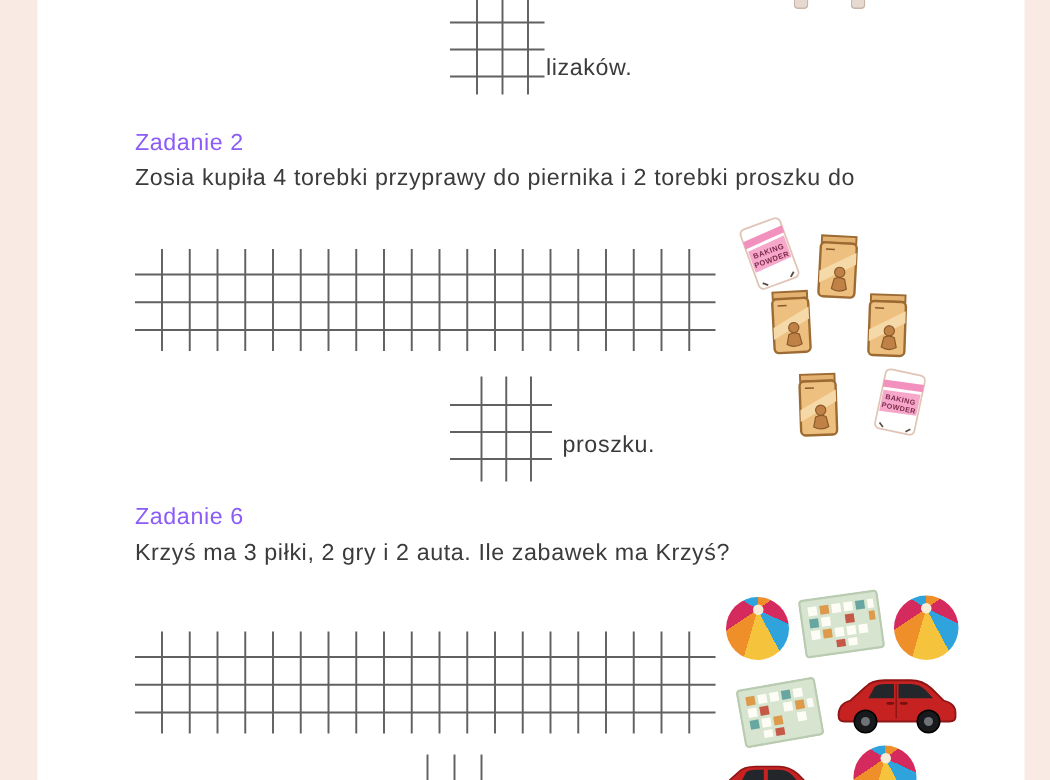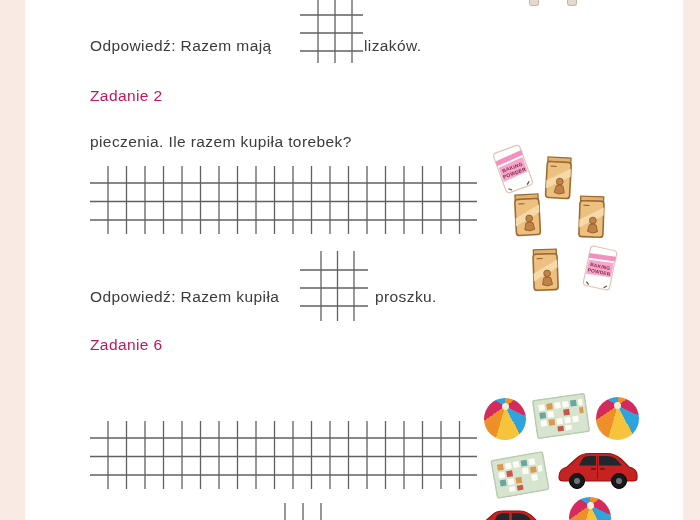--- a/index.html
+++ b/index.html
@@ -1,20 +1,20 @@
 <!DOCTYPE html>
 <html><head>
 <meta charset="utf-8">
 <style>
   html,body{margin:0;padding:0;}
   body{font-family:"Liberation Sans", sans-serif; background:#f9ebe4;}
   .stage{position:relative;width:700px;height:520px;overflow:hidden;background:#f9ebe4;}
   .paper{position:absolute;left:25px;top:0;width:658px;height:520px;background:#ffffff;}
   .txt{position:absolute;white-space:nowrap;color:#3b3b3b;font-size:15.5px;line-height:17px;letter-spacing:0.4px;}
-  .heading{color:#be185d;}
+  .heading{color:#8b5cf6;}
   svg.sqgrid{position:absolute;overflow:visible;}
   svg.sqgrid line{stroke:#616161;stroke-width:1.3;}
   .icon{position:absolute;}
   .ball{position:absolute;border-radius:50%;
     background:conic-gradient(from 0deg at 50% 20%,
       #ef8f2a 0deg 55deg, #d42a5d 55deg 115deg, #2fa3dc 115deg 152deg,
       #f6c33c 152deg 196deg, #ef8f2a 196deg 236deg, #d42a5d 236deg 302deg,
       #2fa3dc 302deg 360deg);}
   .ball::after{content:"";position:absolute;width:7px;height:7px;border-radius:50%;
     background:#f6ecd8;left:calc(50% - 3.5px);top:calc(20% - 3.5px);}
@@ -24,33 +24,32 @@
 </style>
 </head>
 <body>
 
 <div class="stage">
   <div class="paper"></div>
 
   <div class="nub" style="left:529px;top:0;"></div>
   <div class="nub" style="left:567px;top:0;"></div>
 
-  <div class="txt" style="left:90px;top:37px;">Odpowiedź: Razem mają</div>
   <svg class="sqgrid" style="left:300px;top:0;" width="64" height="64">
       <line x1="18" y1="0" x2="18" y2="63"></line>
       <line x1="35" y1="0" x2="35" y2="63"></line>
       <line x1="52" y1="0" x2="52" y2="63"></line>
       <line x1="0" y1="15" x2="63" y2="15"></line>
       <line x1="0" y1="33" x2="63" y2="33"></line>
       <line x1="0" y1="51" x2="63" y2="51"></line>
     </svg>
   <div class="txt" style="left:364px;top:37px;">lizaków.</div>
 
   <div class="txt heading" style="left:90px;top:87px;">Zadanie 2</div>
-  <div class="txt" style="left:90px;top:133px;">pieczenia. Ile razem kupiła torebek?</div>
+  <div class="txt" style="left:90px;top:110px;">Zosia kupiła 4 torebki przyprawy do piernika i 2 torebki proszku do</div>
 
   <svg class="sqgrid" style="left:90px;top:166px;" width="388" height="68">
       <line x1="18" y1="0" x2="18" y2="68"></line>
       <line x1="36.5" y1="0" x2="36.5" y2="68"></line>
       <line x1="55" y1="0" x2="55" y2="68"></line>
       <line x1="73.5" y1="0" x2="73.5" y2="68"></line>
       <line x1="92" y1="0" x2="92" y2="68"></line>
       <line x1="110.5" y1="0" x2="110.5" y2="68"></line>
       <line x1="129" y1="0" x2="129" y2="68"></line>
       <line x1="147.5" y1="0" x2="147.5" y2="68"></line>
@@ -117,32 +116,32 @@
   <svg class="icon" style="left:581px;top:246px;transform:rotate(12deg);" width="38" height="44" viewBox="0 0 36 46">
     <rect x="4" y="2" width="28" height="42" rx="3.5" fill="#ffffff" stroke="#e0c4b6" stroke-width="1.2"></rect>
     <path d="M4,10 L32,8 L32,13 L4,15 Z" fill="#f291bd"></path>
     <path d="M5,17 L31,15 L31,30 L5,32 Z" fill="#f6a7ca"></path>
     <text class="bp-label" x="18" y="23" text-anchor="middle">BAKING</text>
     <text class="bp-label" x="18" y="29" text-anchor="middle">POWDER</text>
     <path d="M7,40 l3,2.5" stroke="#5a4a42" stroke-width="1.2" fill="none"></path>
     <path d="M29,40 l-3,2.5" stroke="#5a4a42" stroke-width="1.2" fill="none"></path>
   </svg>
 
-  <div class="txt" style="left:90px;top:288px;">Odpowiedź: Razem kupiła</div>
   <svg class="sqgrid" style="left:300px;top:251px;" width="68" height="70">
       <line x1="21" y1="0" x2="21" y2="70"></line>
       <line x1="37.5" y1="0" x2="37.5" y2="70"></line>
       <line x1="54" y1="0" x2="54" y2="70"></line>
       <line x1="0" y1="19" x2="68" y2="19"></line>
       <line x1="0" y1="37" x2="68" y2="37"></line>
       <line x1="0" y1="55" x2="68" y2="55"></line>
     </svg>
   <div class="txt" style="left:375px;top:288px;">proszku.</div>
 
   <div class="txt heading" style="left:90px;top:336px;">Zadanie 6</div>
+  <div class="txt" style="left:90px;top:360px;">Krzyś ma 3 piłki, 2 gry i 2 auta. Ile zabawek ma Krzyś?</div>
 
   <svg class="sqgrid" style="left:90px;top:421px;" width="388" height="68">
       <line x1="18" y1="0" x2="18" y2="68"></line>
       <line x1="36.5" y1="0" x2="36.5" y2="68"></line>
       <line x1="55" y1="0" x2="55" y2="68"></line>
       <line x1="73.5" y1="0" x2="73.5" y2="68"></line>
       <line x1="92" y1="0" x2="92" y2="68"></line>
       <line x1="110.5" y1="0" x2="110.5" y2="68"></line>
       <line x1="129" y1="0" x2="129" y2="68"></line>
       <line x1="147.5" y1="0" x2="147.5" y2="68"></line>

